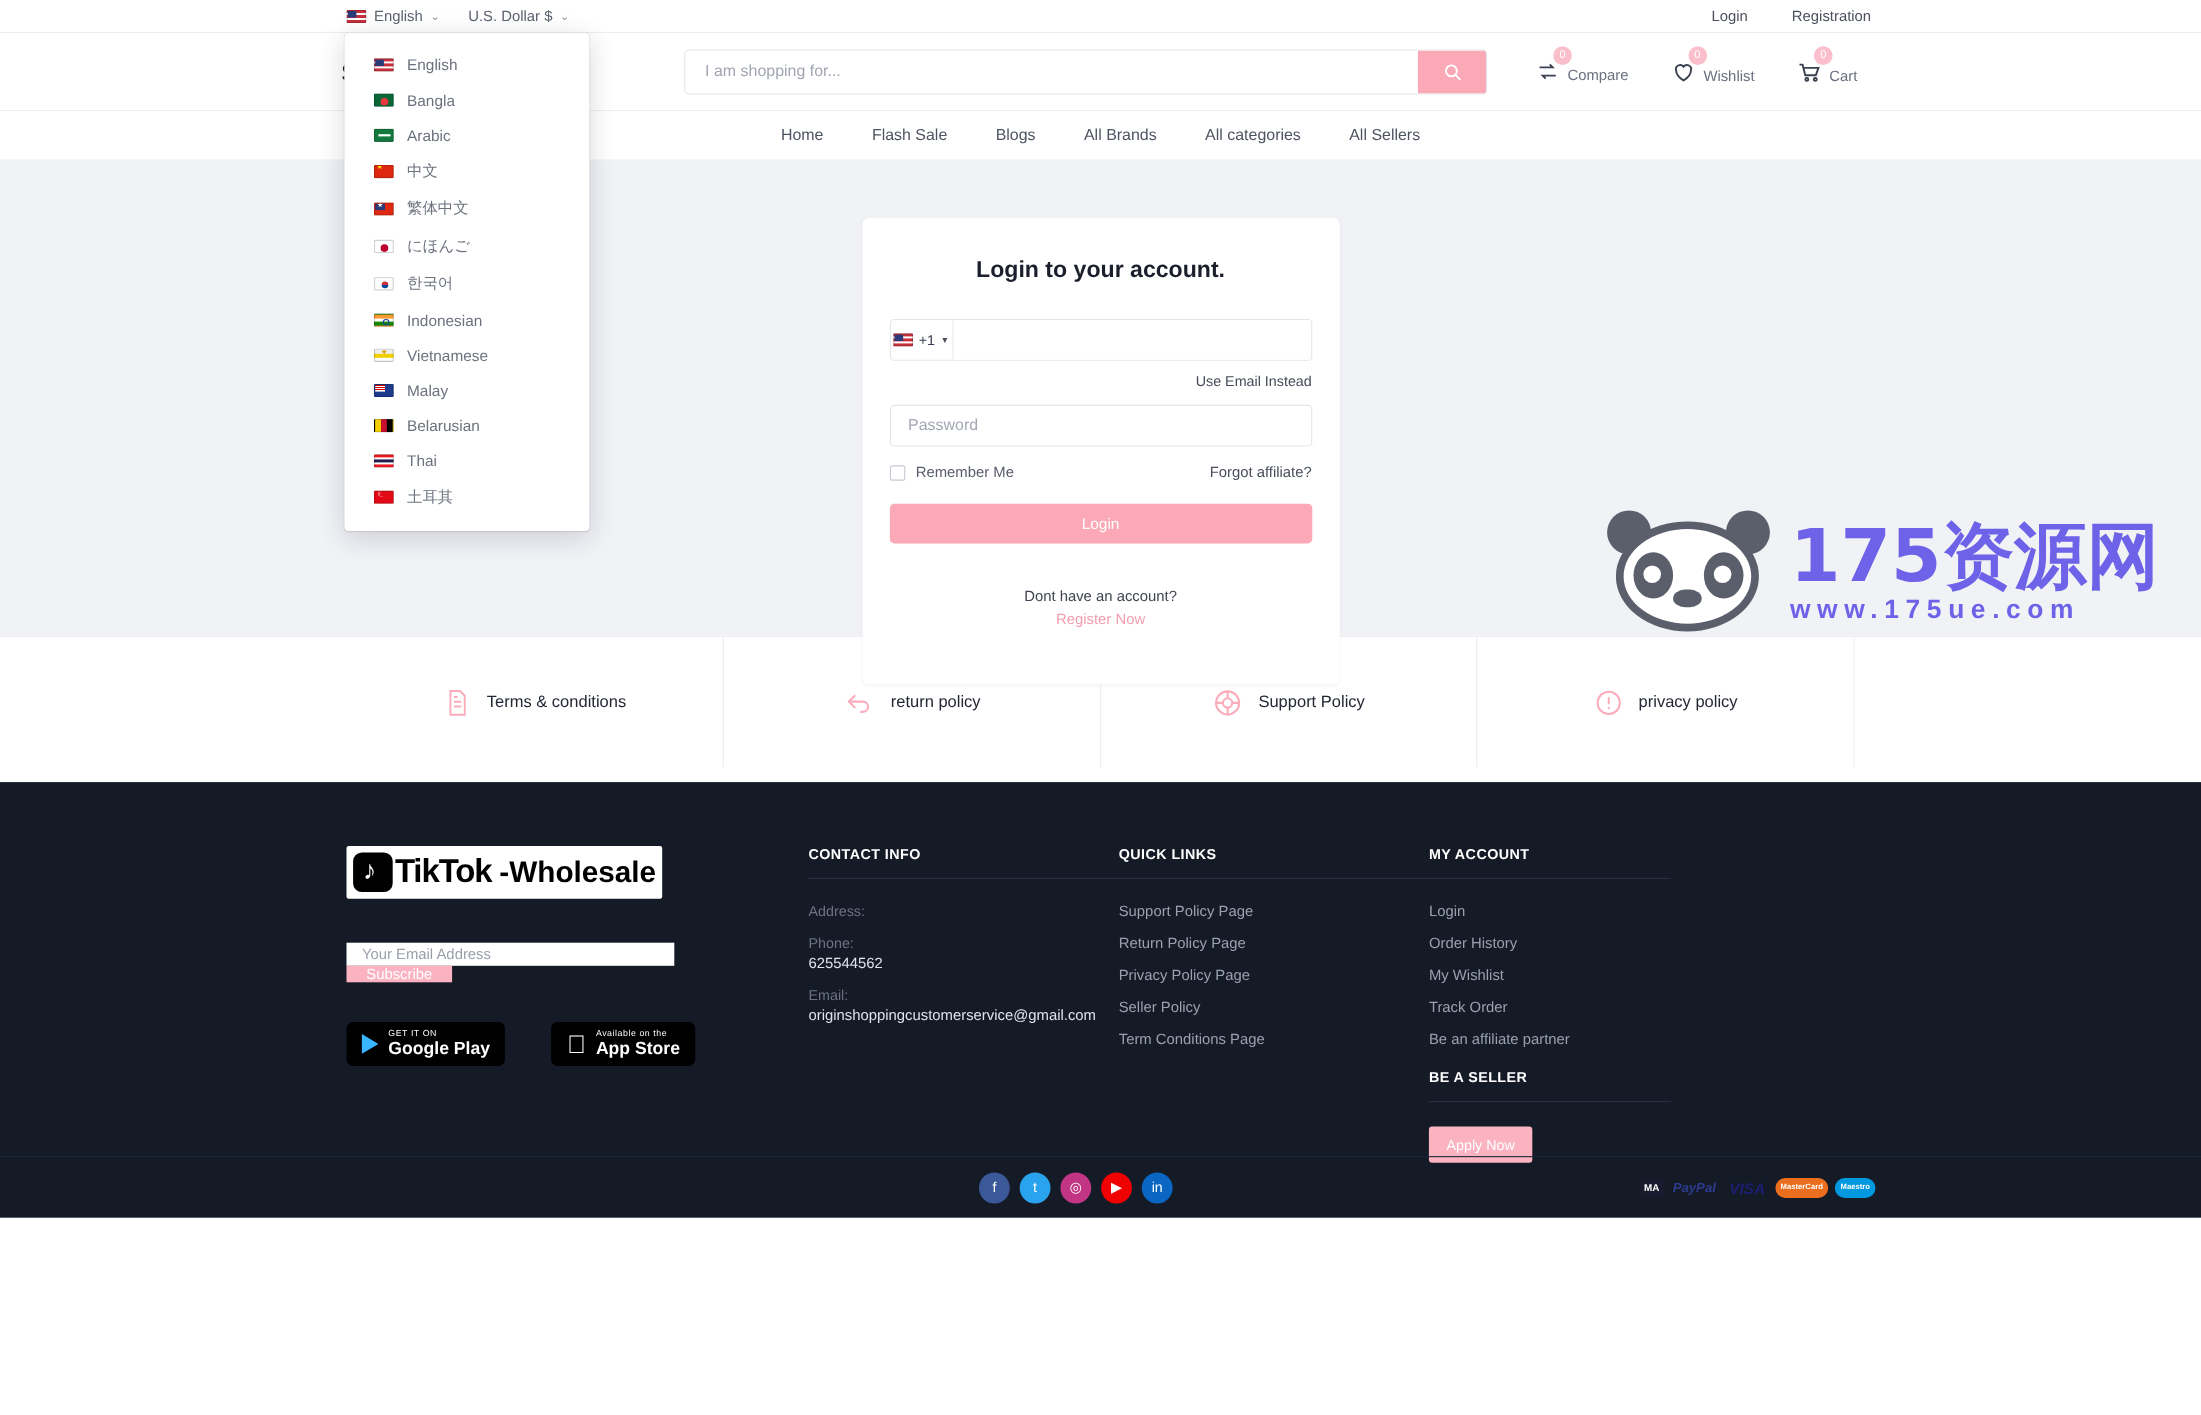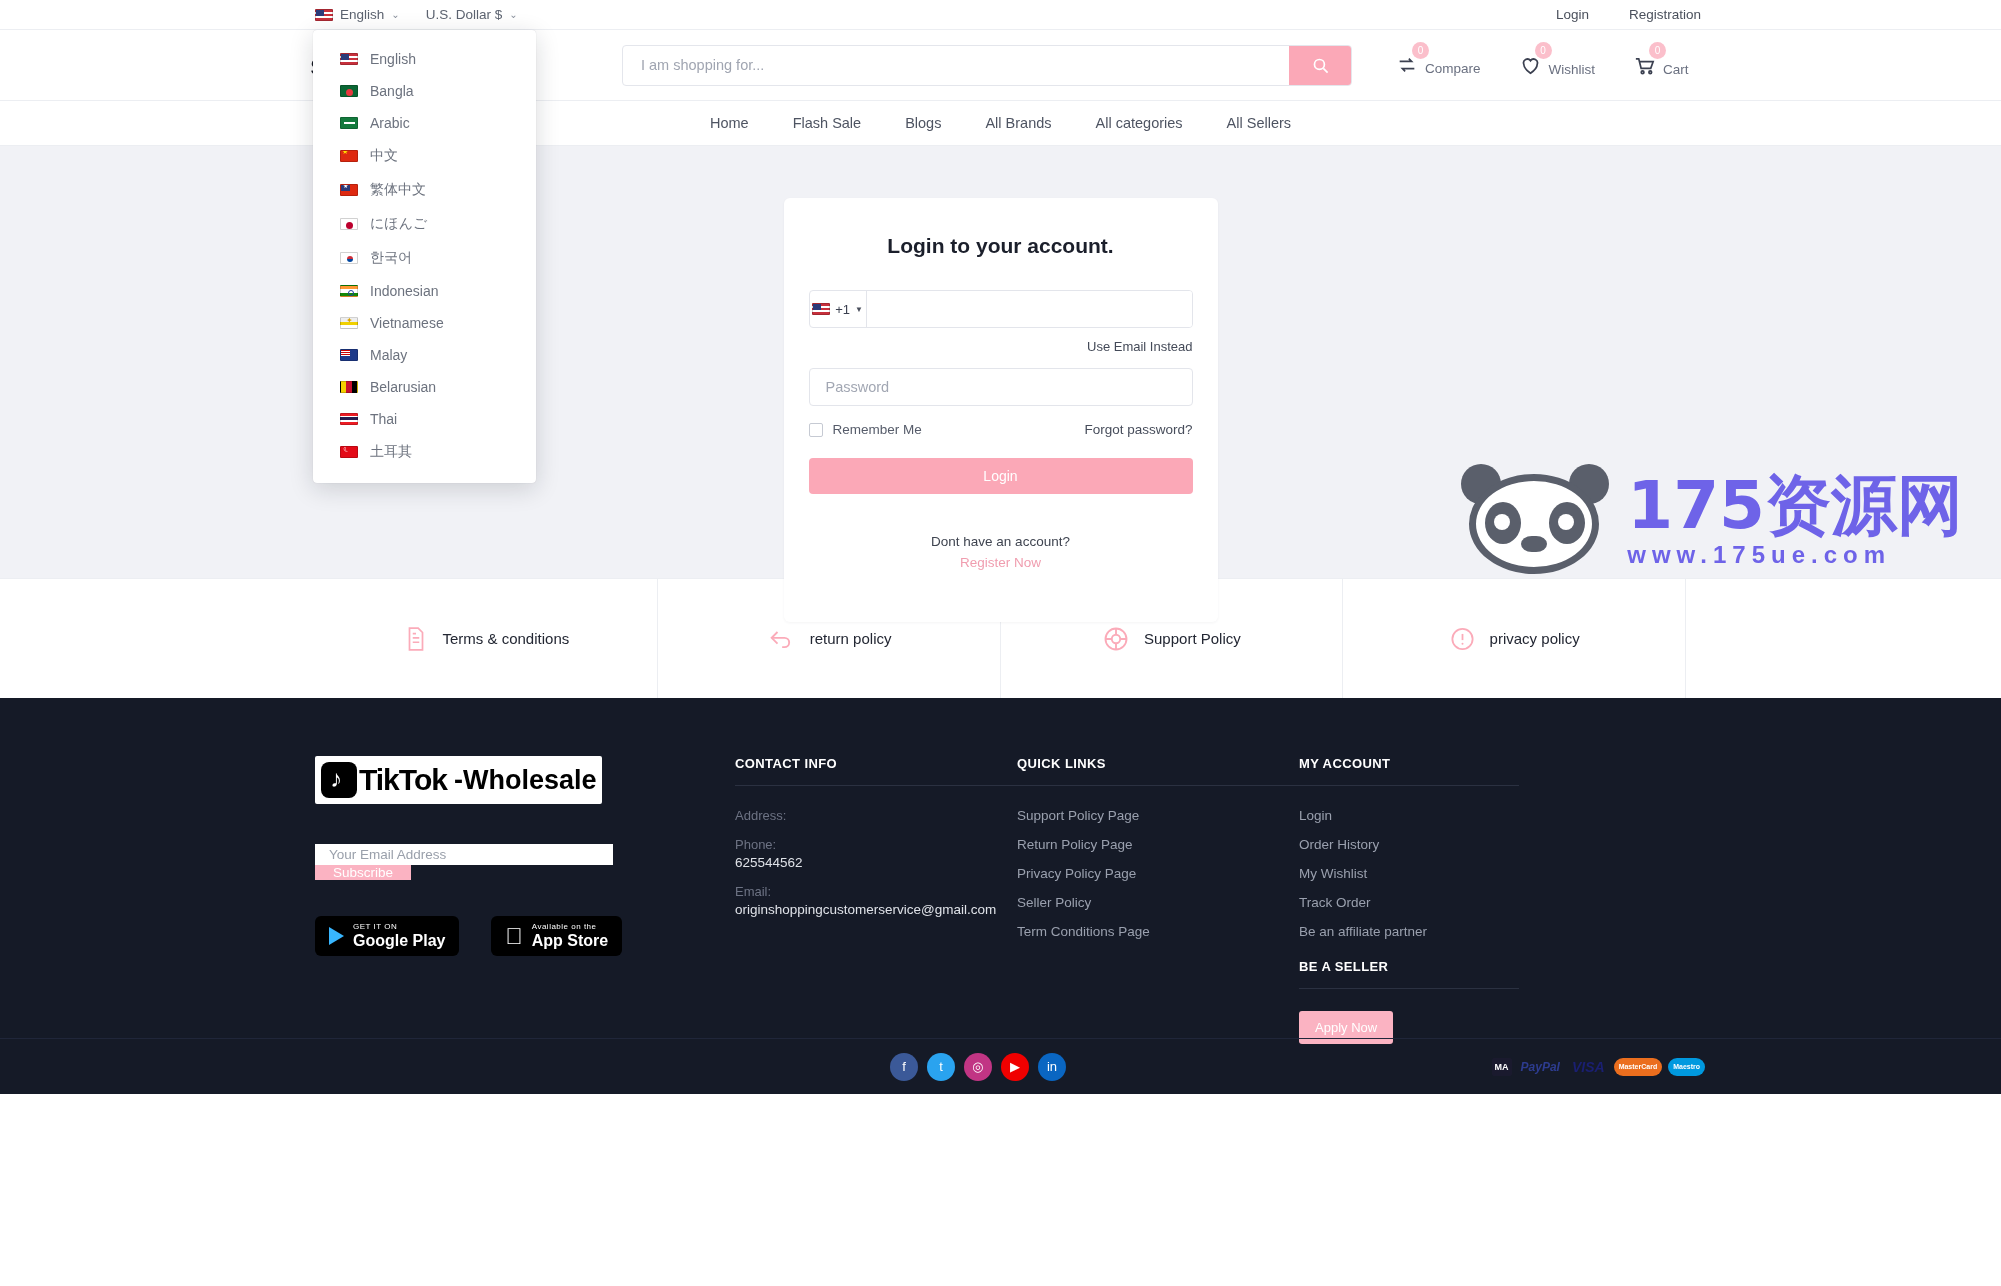--- a/index.html
+++ b/index.html
@@ -183,39 +183,39 @@
   .pol {
     flex:1; display:flex; align-items:center; justify-content:center; gap:14px;
     border-right:1px solid #eceef2; cursor:pointer;
   }
   .pol:first-of-type { border-left:1px solid #eceef2; }
   .pol .plabel { font-size:15px; color:#232733; }
   .pol-spacer-r { width:315px; }
 
   
   .footer { background:#151a27; height: 396px; position:relative; }
-  .footer-inner { display:flex; padding: 58px 0 0 315px; }
+  .footer-inner { display:flex; padding: 58px 0 0 315px; margin-top: 13px; }
   .fcol-brand { width: 420px; }
   .tiktok-logo {
     background:#fff; display:inline-flex; align-items:center; gap:2px;
     padding:6px 6px; border-radius:2px;
   }
   .tt-icon { width:36px; height:36px; background:#000; border-radius:8px; position:relative; }
   .tt-icon::before { content:"♪"; position:absolute; left:9px; top:3px; color:#fff; font-size:24px; }
   .tt-word { font-size:30px; font-weight:800; color:#000; letter-spacing:-1px; }
   .tt-suffix { font-size:27px; font-weight:700; color:#000; margin-left:5px; }
   .sub-row { display:flex; margin-top:40px; height:36px; width:298px;flex-direction:column; }
   .sub-row input {
     flex:1; border:none; outline:none; padding:0 14px; font-size:13.5px;
     font-family:"Liberation Sans", sans-serif; color:#444;
   }
   .sub-row input::placeholder { color:#9aa0ab; }
   .sub-btn { width:96px; background:#fbb3c2; border:none; color:#fff; font-size:13.5px; cursor:pointer;
              font-family:"Liberation Sans", sans-serif; }
-  .stores { display:flex; gap:32px; margin-top:36px; }
+  .stores { display:flex; gap:42px; margin-top:36px; }
   .store-badge {
     background:#000; border-radius:6px; height:40px; display:flex; align-items:center;
     gap:9px; padding:0 14px; cursor:pointer;
   }
   .sb-txt { display:flex; flex-direction:column; line-height:1; color:#fff; }
   .sb-small { font-size:8px; letter-spacing:.5px; }
   .sb-big { font-size:16px; font-weight:700; margin-top:2px; }
   .play-tri { width:0;height:0;border-left:15px solid #38b6ff;border-top:9px solid transparent;border-bottom:9px solid transparent; }
   .apple { color:#fff; font-size:23px; line-height:1; }
 
@@ -387,21 +387,21 @@
           <span>+1</span>
           <span class="caret">▼</span>
         </div>
         <input type="text" style="">
       </div>
       <div class="use-email">Use Email Instead</div>
       <input class="pw-input" type="password" placeholder="Password" style="">
       <div class="opts">
         <span class="cbx"></span>
         <span class="rm">Remember Me</span>
-        <span class="forgot">Forgot password?</span>
+        <span class="forgot">Forgot affiliate?</span>
       </div>
       <button class="login-btn">Login</button>
       <div class="noacc">Dont have an account?</div>
       <div class="reg-now">Register Now</div>
     </div>
 
     <div class="wm">
       <div class="panda">
         <div class="ear l"></div>
           <div class="ear r"></div>

